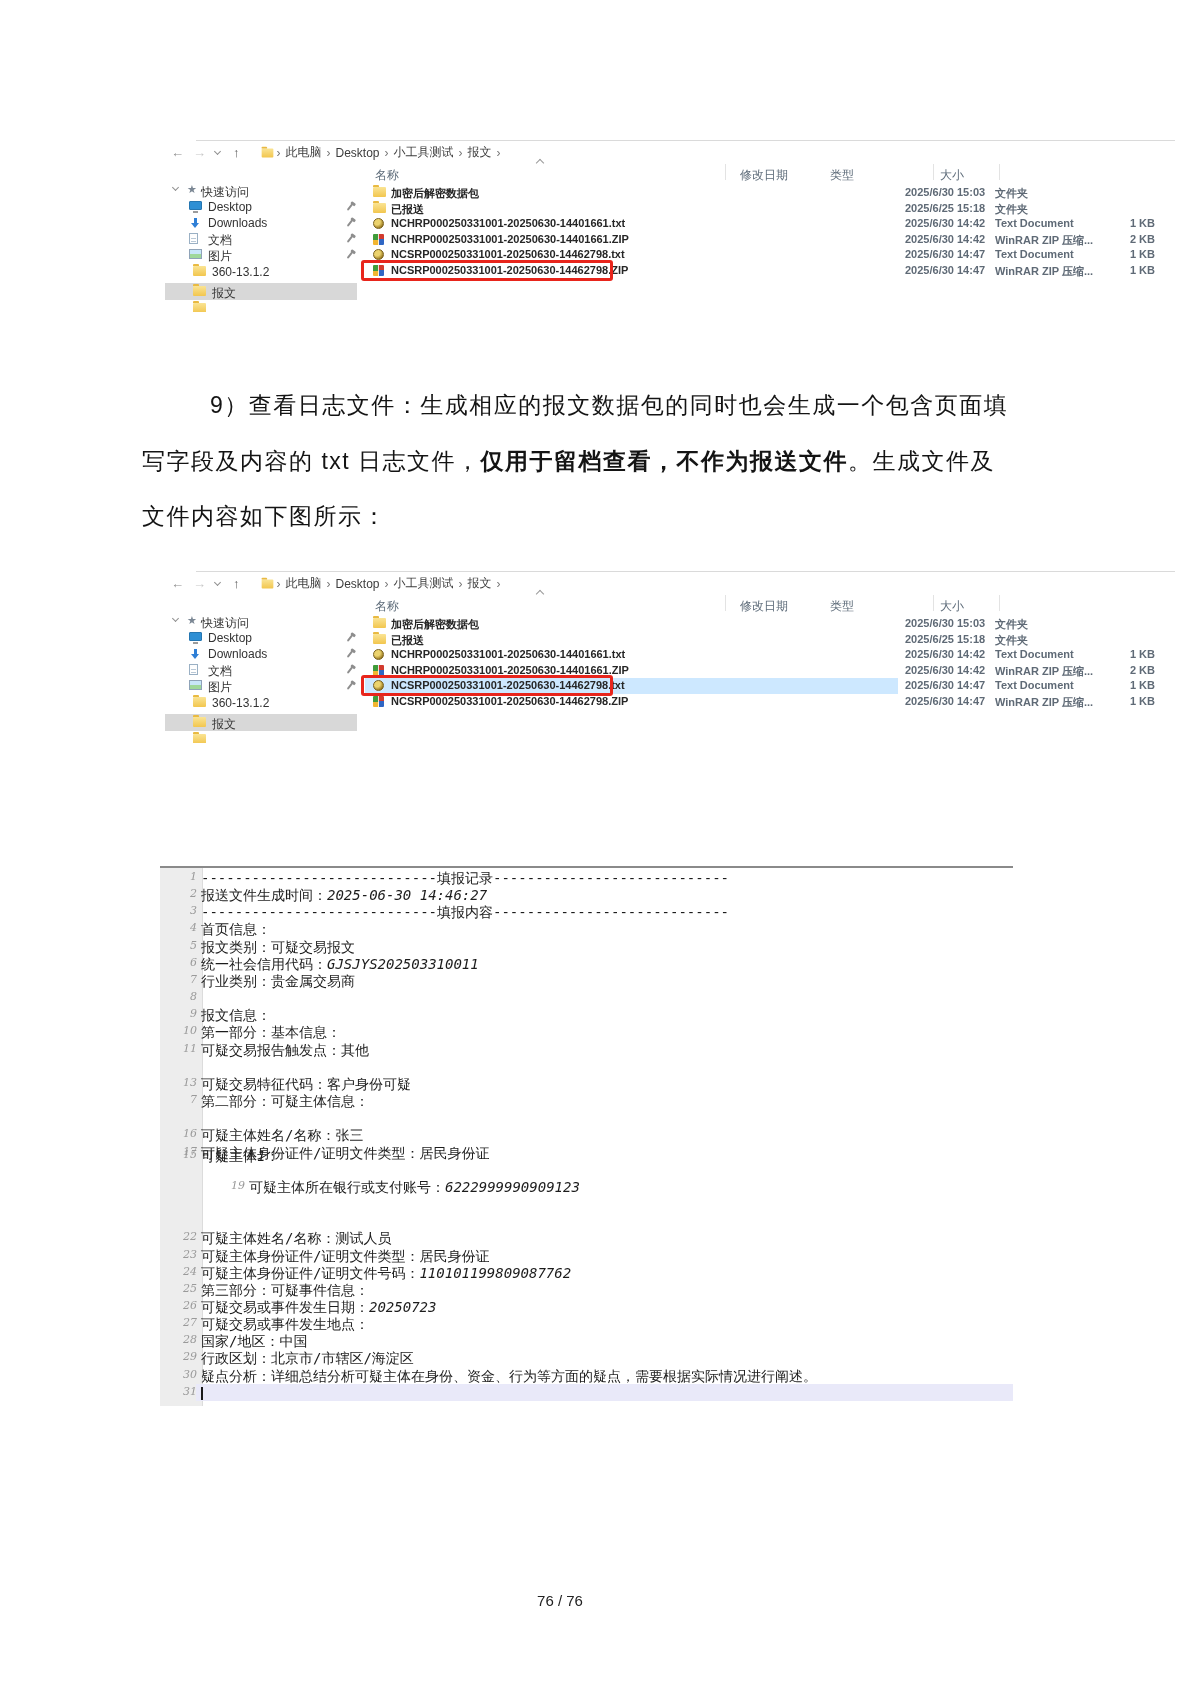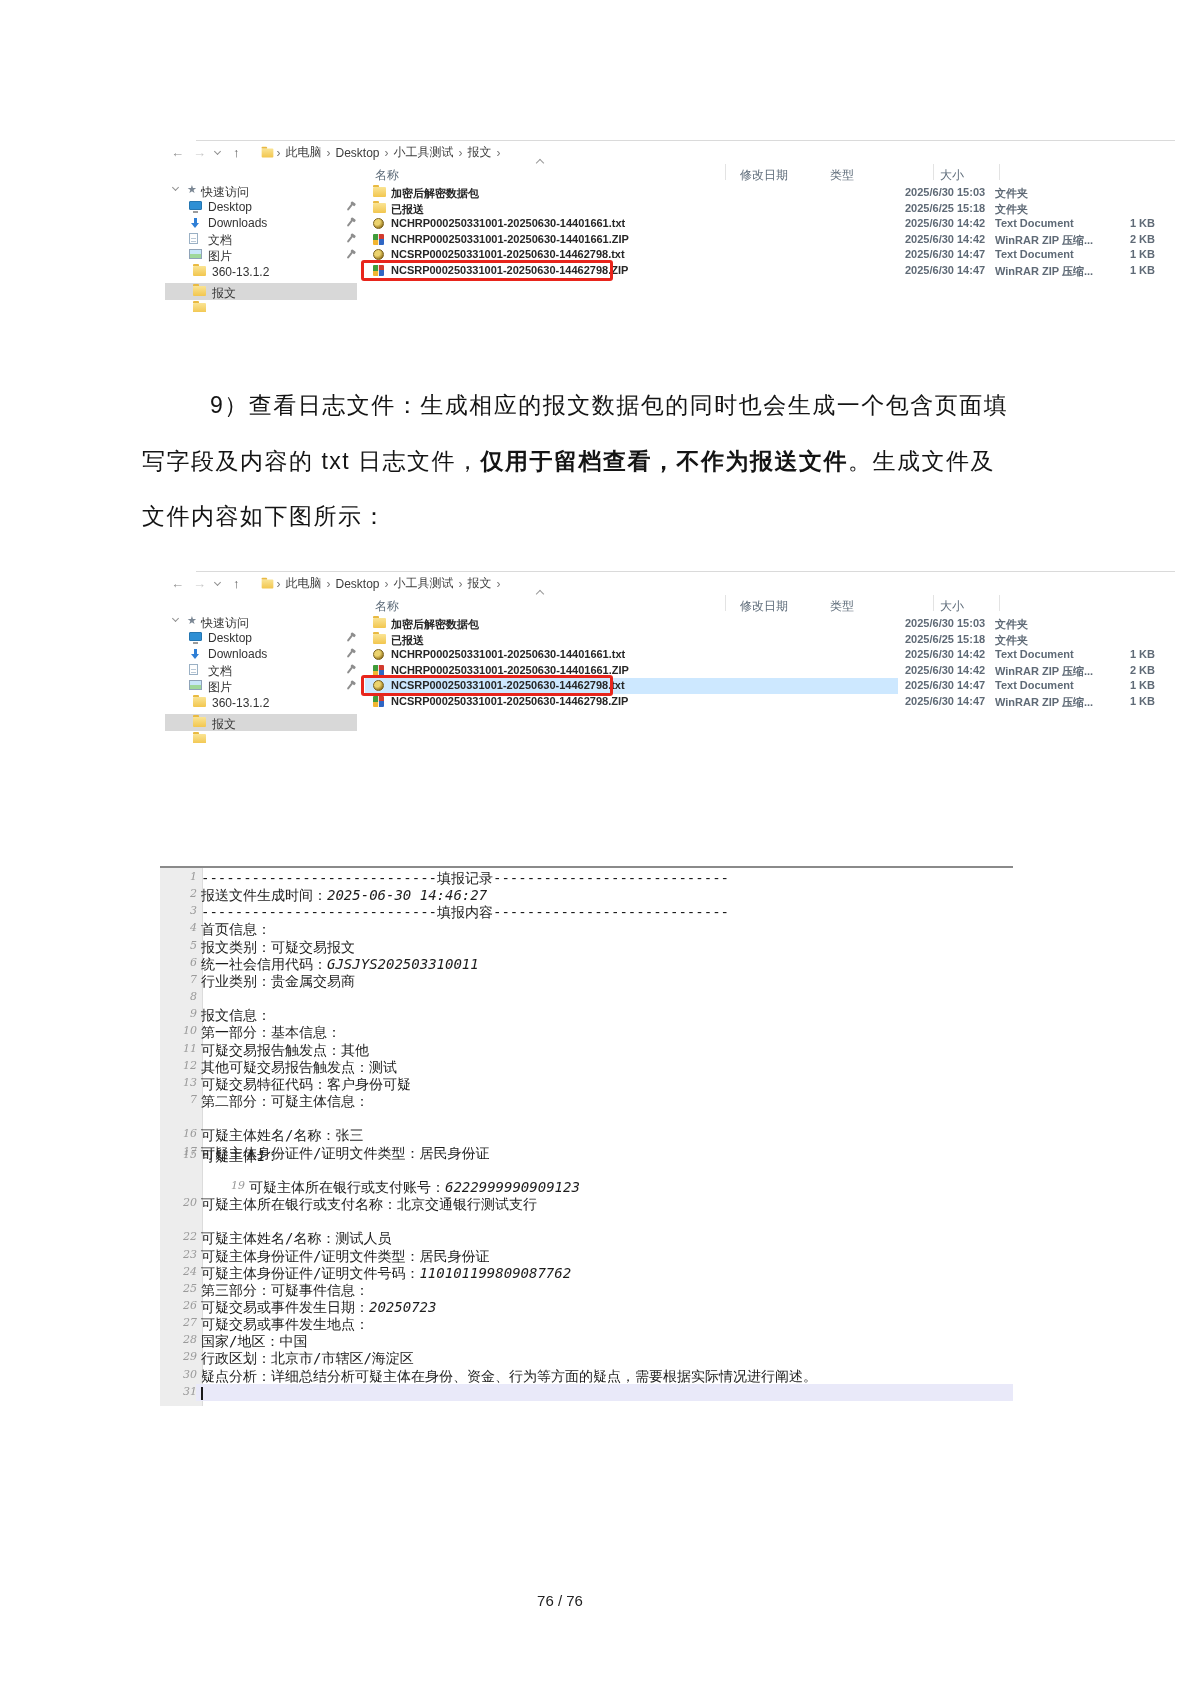--- a/index.html
+++ b/index.html
@@ -323,24 +323,20 @@
       <span class="log-text">报文信息：</span>
     </div>
     <div class="log-line" style="top: 155.44px;">
       <span class="log-num">10</span>
       <span class="log-text">第一部分：基本信息：</span>
     </div>
     <div class="log-line" style="top: 172.6px;">
       <span class="log-num">11</span>
       <span class="log-text">可疑交易报告触发点：其他</span>
     </div>
-    <div class="log-line" style="top: 189.76px;">
-      <span class="log-num">12</span>
-      <span class="log-text">其他可疑交易报告触发点：测试</span>
-    </div>
     <div class="log-line" style="top: 206.92px;">
       <span class="log-num">13</span>
       <span class="log-text">可疑交易特征代码：客户身份可疑</span>
     </div>
     <div class="log-line" style="top: 224.08px;">
       <span class="log-num">7</span>
       <span class="log-text">第二部分：可疑主体信息：</span>
     </div>
     <div class="log-line" style="top: 241.24px; margin-top: 38px;">
       <span class="log-num">15</span>
@@ -351,24 +347,20 @@
       <span class="log-text">可疑主体姓名/名称：张三</span>
     </div>
     <div class="log-line" style="top: 275.56px;">
       <span class="log-num">17</span>
       <span class="log-text">可疑主体身份证件/证明文件类型：居民身份证</span>
     </div>
     <div class="log-line" style="top: 309.88px; margin-left: 48px;">
       <span class="log-num">19</span>
       <span class="log-text">可疑主体所在银行或支付账号：<i class="log-val">6222999990909123</i></span>
     </div>
-    <div class="log-line" style="top: 327.04px;">
-      <span class="log-num">20</span>
-      <span class="log-text">可疑主体所在银行或支付名称：北京交通银行测试支行</span>
-    </div>
     <div class="log-line" style="top: 361.36px;">
       <span class="log-num">22</span>
       <span class="log-text">可疑主体姓名/名称：测试人员</span>
     </div>
     <div class="log-line" style="top: 378.52px;">
       <span class="log-num">23</span>
       <span class="log-text">可疑主体身份证件/证明文件类型：居民身份证</span>
     </div>
     <div class="log-line" style="top: 395.68px;">
       <span class="log-num">24</span>

